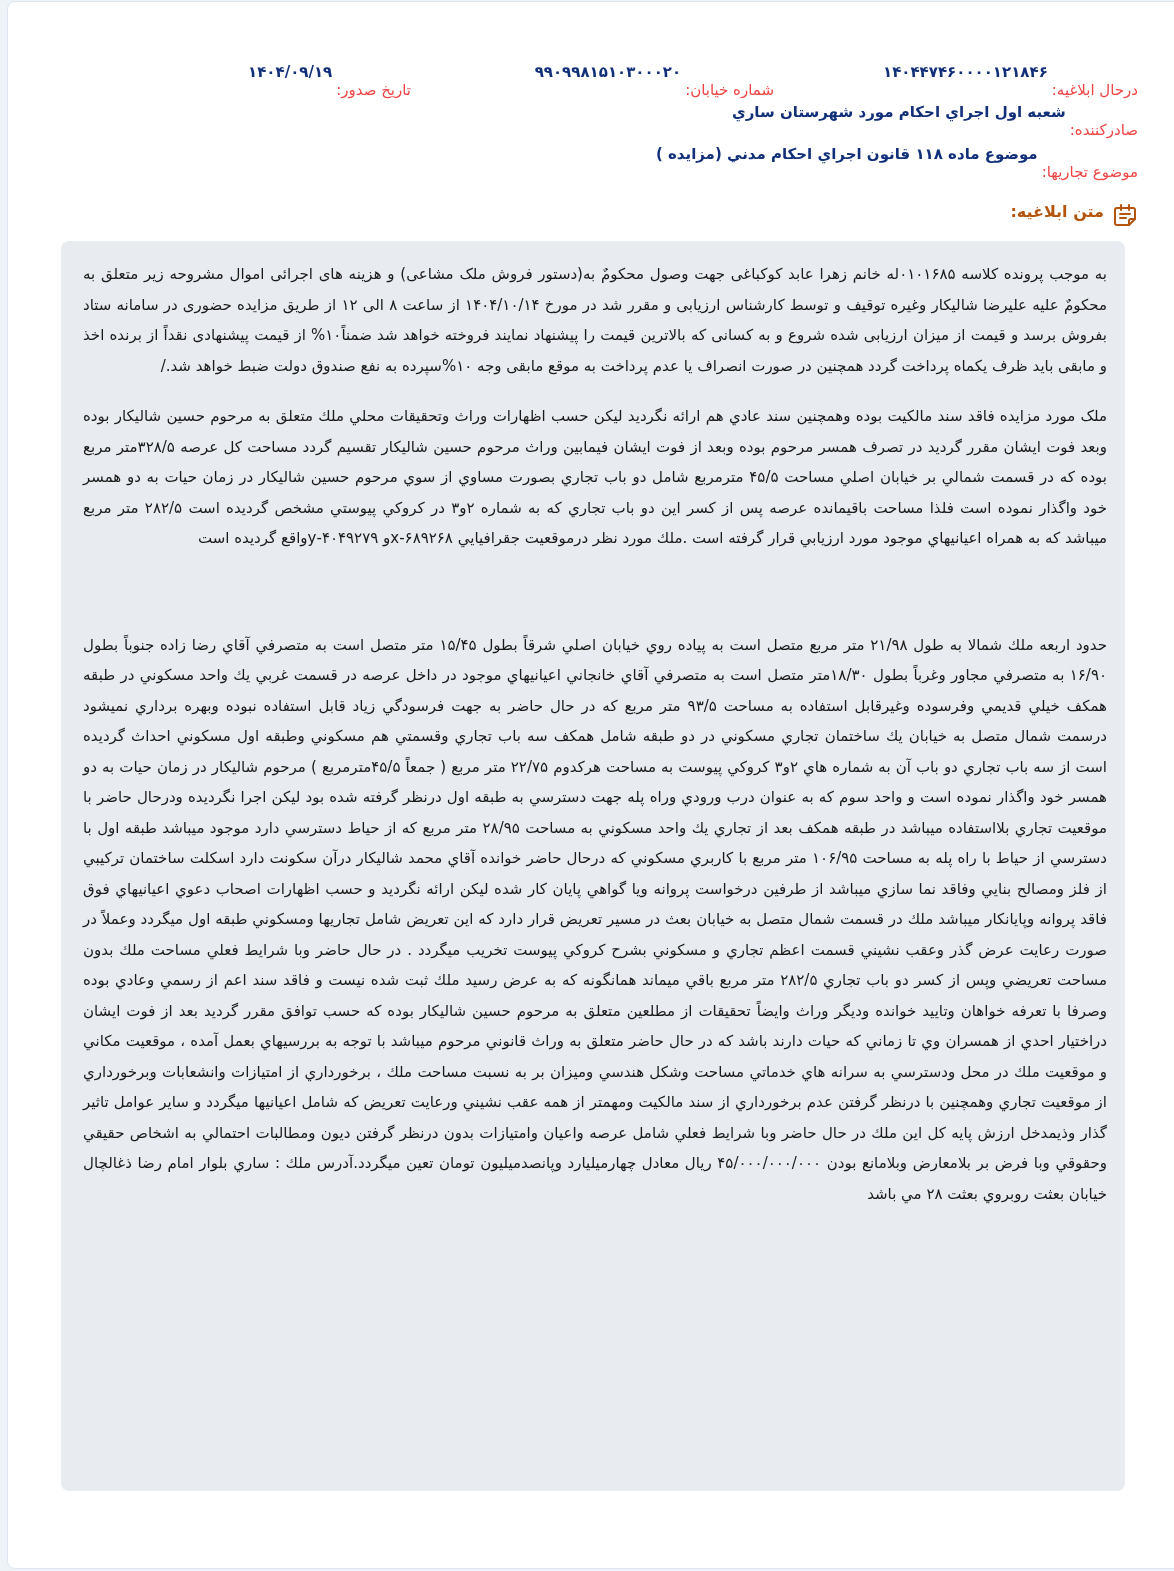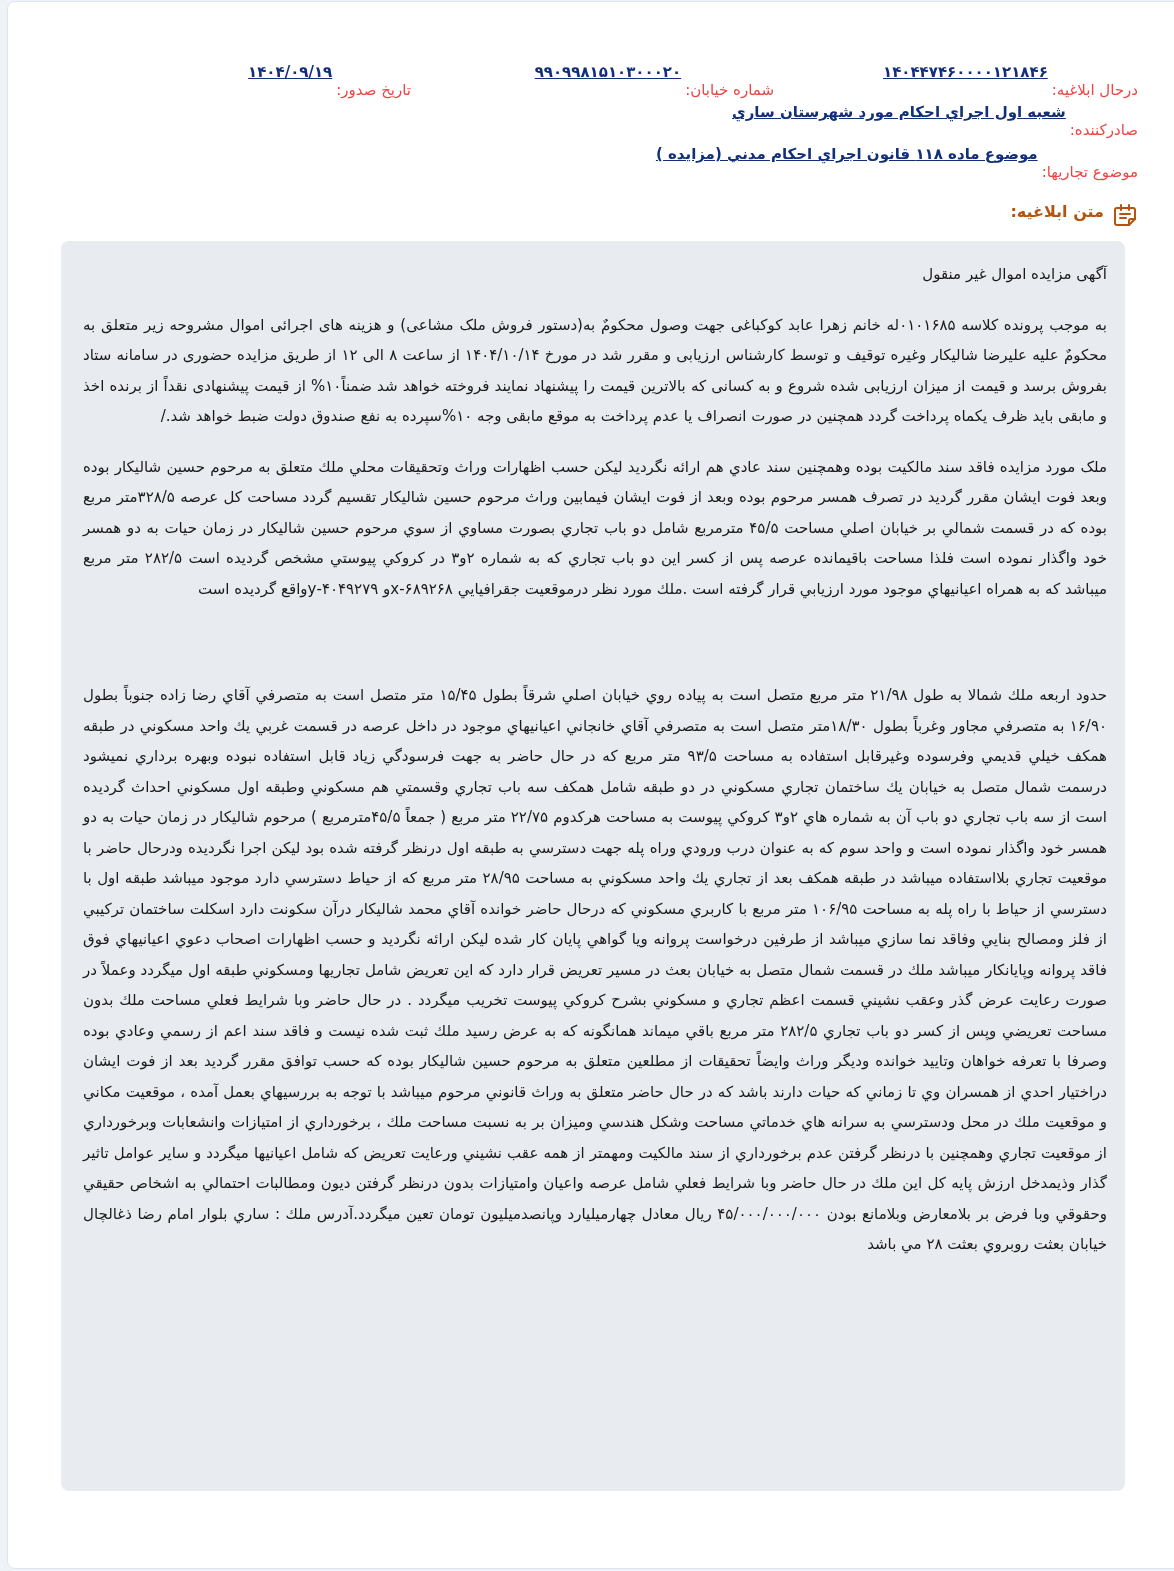--- a/index.html
+++ b/index.html
@@ -12,21 +12,21 @@
   }
 
   .meta-row {
     position: absolute; right: 48px; top: 57px; width: 1080px; height: 26px;
     display: flex; flex-direction: row; align-items: center;
     font-size: 15px; white-space: nowrap;
   }
   .meta-item { display: flex; align-items: center; }
   .meta-item + .meta-item { margin-right: 0; }
   .meta-label { color: #ef4444; margin-top: 36px; }
-  .meta-value { color: #12307a; font-weight: bold; margin-right: 4px; text-decoration: underline; }
+  .meta-value { color: #12307a; font-weight: bold; margin-right: 4px; }
 
   .meta-line {
     position: absolute; right: 48px; height: 26px;
     font-size: 15px; white-space: nowrap; display: flex; align-items: center;
   }
 
   .section-title {
     position: absolute; right: 48px; top: 200px; height: 28px;
     display: flex; align-items: flex-start; gap: 8px;
     color: #b4540e; font-weight: bold; font-size: 16px;
@@ -97,20 +97,19 @@
         <line x1="8" y1="12" x2="18" y2="12"></line>
         <line x1="8" y1="16" x2="14" y2="16"></line>
       </svg>
     </span>
     <span>متن ابلاغیه:</span>
   </div>
 
   <div class="text-panel" style="left:53px;">
 
     <div class="panel-inner">
-      <p class="p-title">آگهی مزایده اموال غیر منقول</p>
       <p>به موجب پرونده کلاسه ۰۱۰۱۶۸۵له  خانم زهرا عابد کوکباغی جهت وصول محکومٌ به(دستور فروش ملک مشاعی) و هزینه های اجرائی اموال مشروحه زیر متعلق به محکومٌ علیه علیرضا شالیکار وغیره توقیف و توسط کارشناس ارزیابی و مقرر شد در مورخ ۱۴۰۴/۱۰/۱۴ از ساعت ۸ الی ۱۲ از طریق مزایده حضوری در سامانه ستاد بفروش برسد و قیمت از میزان ارزیابی شده شروع و به کسانی که بالاترین قیمت را پیشنهاد نمایند فروخته خواهد شد ضمناً۱۰% از قیمت پیشنهادی نقداً از برنده اخذ و مابقی باید ظرف یکماه پرداخت گردد همچنین در صورت انصراف یا عدم پرداخت به موقع مابقی وجه ۱۰%سپرده به نفع صندوق دولت ضبط خواهد شد./</p>
       <p class="p-gap">ملک مورد مزایده  فاقد سند مالكيت بوده وهمچنين سند عادي هم ارائه نگرديد ليكن حسب اظهارات وراث وتحقيقات محلي ملك متعلق به مرحوم حسين شاليكار بوده وبعد فوت ايشان مقرر گرديد در تصرف همسر مرحوم بوده وبعد از فوت ايشان فيمابين وراث مرحوم حسين شاليكار تقسيم گردد مساحت كل عرصه ۳۲۸/۵متر مربع بوده كه در قسمت شمالي بر خيابان اصلي مساحت ۴۵/۵ مترمربع شامل دو باب تجاري بصورت مساوي از سوي مرحوم حسين شاليكار در زمان حيات به دو همسر خود واگذار نموده است فلذا مساحت باقيمانده عرصه پس از كسر اين دو باب تجاري كه به شماره ۲و۳ در كروكي پيوستي مشخص گرديده است ۲۸۲/۵ متر مربع ميباشد كه به همراه اعيانيهاي موجود مورد ارزيابي قرار گرفته است .ملك مورد نظر درموقعيت جقرافيايي  x-۶۸۹۲۶۸و  ۴۰۴۹۲۷۹-yواقع گرديده است</p>
       <p class="p-gap-lg">حدود اربعه ملك  شمالا به طول ۲۱/۹۸ متر مربع متصل است به پياده روي خيابان اصلي  شرقاً بطول ۱۵/۴۵ متر متصل است به متصرفي آقاي رضا زاده جنوباً بطول ۱۶/۹۰ به متصرفي مجاور وغرباً بطول ۱۸/۳۰متر متصل است به متصرفي آقاي خانجاني اعيانيهاي موجود در داخل عرصه  در قسمت غربي يك واحد مسكوني در طبقه همكف خيلي قديمي وفرسوده وغيرقابل استفاده به مساحت ۹۳/۵ متر مربع كه در حال حاضر به جهت فرسودگي زياد قابل استفاده نبوده وبهره برداري نميشود درسمت شمال متصل به خيابان يك ساختمان تجاري مسكوني در دو طبقه شامل همكف  سه باب تجاري وقسمتي هم مسكوني  وطبقه اول مسكوني احداث گرديده است از سه باب تجاري  دو باب آن به شماره هاي ۲و۳ كروكي پيوست به مساحت هركدوم ۲۲/۷۵ متر مربع ( جمعاً ۴۵/۵مترمربع ) مرحوم شاليكار در زمان حيات به دو همسر خود واگذار نموده است و واحد سوم كه به عنوان  درب ورودي وراه پله جهت دسترسي به طبقه اول درنظر گرفته شده بود ليكن اجرا نگرديده ودرحال حاضر با موقعيت تجاري بلااستفاده ميباشد در طبقه همكف بعد از تجاري يك واحد مسكوني به مساحت ۲۸/۹۵ متر مربع كه از حياط دسترسي دارد موجود ميباشد طبقه اول با دسترسي از حياط با راه پله به مساحت ۱۰۶/۹۵ متر مربع  با كاربري مسكوني كه درحال حاضر خوانده آقاي محمد شاليكار درآن سكونت دارد اسكلت ساختمان تركيبي از فلز ومصالح بنايي وفاقد نما سازي ميباشد از طرفين درخواست پروانه ويا گواهي پايان كار شده ليكن ارائه نگرديد و حسب اظهارات اصحاب دعوي اعيانيهاي فوق فاقد پروانه وپايانكار ميباشد ملك در قسمت شمال متصل به خيابان بعث در مسير تعريض قرار دارد كه اين تعريض شامل تجاريها ومسكوني طبقه اول ميگردد وعملاً در صورت رعايت عرض گذر وعقب نشيني قسمت اعظم تجاري و مسكوني بشرح كروكي پيوست تخريب ميگردد . در حال حاضر وبا شرايط فعلي مساحت ملك بدون مساحت تعريضي وپس از كسر دو باب تجاري ۲۸۲/۵ متر مربع باقي ميماند همانگونه كه به عرض رسيد ملك ثبت شده نيست و فاقد سند اعم از رسمي وعادي بوده وصرفا با تعرفه خواهان وتاييد خوانده وديگر وراث وايضاً تحقيقات از مطلعين متعلق به مرحوم حسين شاليكار بوده كه حسب توافق مقرر گرديد بعد از فوت ايشان دراختيار احدي از همسران وي تا زماني كه حيات دارند باشد كه در حال حاضر متعلق به وراث قانوني مرحوم ميباشد با توجه به بررسيهاي بعمل آمده ، موقعيت مكاني و موقعيت ملك در محل ودسترسي به سرانه هاي خدماتي مساحت وشكل هندسي وميزان بر به نسبت مساحت ملك ، برخورداري از امتيازات وانشعابات وبرخورداري از موقعيت تجاري وهمچنين با درنظر گرفتن عدم برخورداري از سند مالكيت ومهمتر از همه عقب نشيني ورعايت تعريض كه شامل اعيانيها ميگردد و ساير عوامل تاثير گذار وذيمدخل ارزش پايه كل اين ملك در حال حاضر وبا شرايط فعلي شامل عرصه واعيان وامتيازات بدون درنظر گرفتن ديون ومطالبات احتمالي به اشخاص حقيقي وحقوقي وبا فرض بر بلامعارض وبلامانع بودن ۴۵/۰۰۰/۰۰۰/۰۰۰ ريال معادل چهارميليارد وپانصدميليون تومان تعين ميگردد.آدرس ملك : ساري بلوار امام رضا  ذغالچال  خيابان بعثت  روبروي بعثت ۲۸  مي باشد</p>
     </div>
   </div>
 
 </div>
 
 </body></html>

